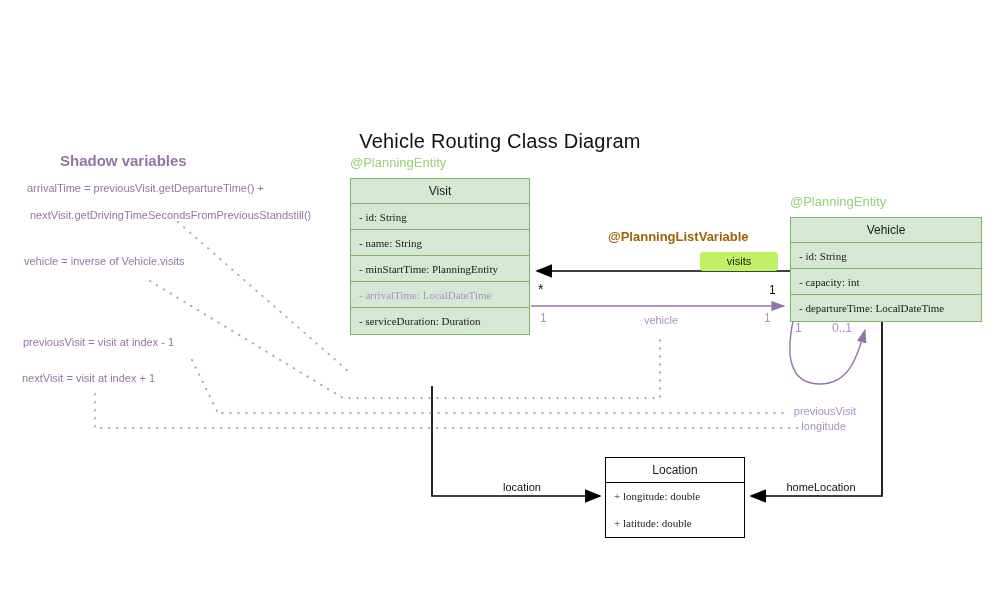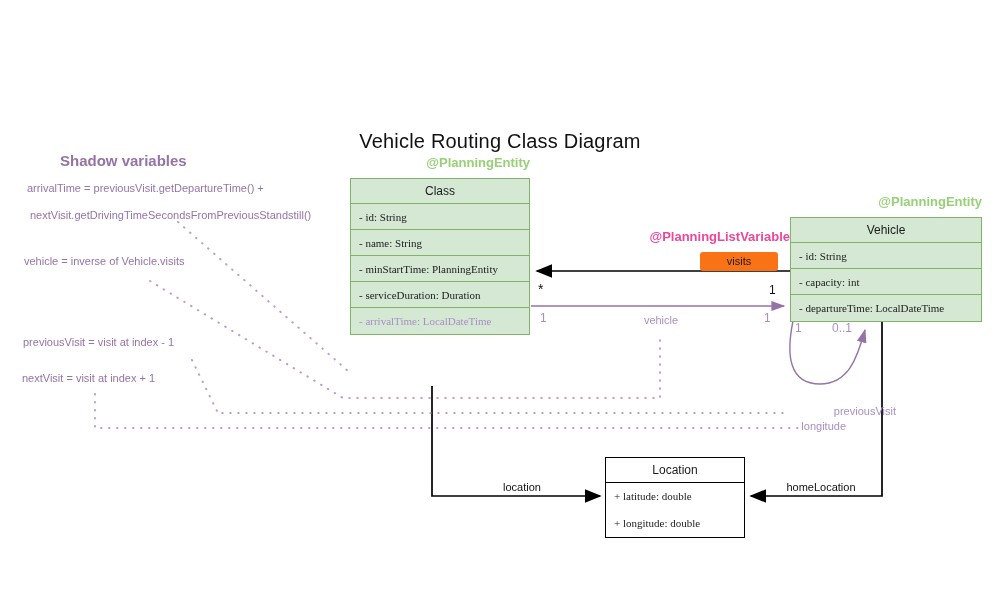--- a/index.html
+++ b/index.html
@@ -16,27 +16,27 @@
     left:60px;top:152px;width:240px;text-align:left;
     font-size:15px;font-weight:bold;color:#9673a6;
   }
   .formula{font-size:11px;color:#9673a6;white-space:nowrap;}
   #formula-0{left:27px;top:182px;}
   #formula-1{left:30px;top:209px;}
   #formula-2{left:24px;top:255px;}
   #formula-3{left:23px;top:336px;}
   #formula-4{left:22px;top:372px;}
   .entity-annotation{
-    font-size:13px;font-weight:bold;color:#97d077;text-align:right;white-space:nowrap;
+    font-size:13px;font-weight:normal;color:#97d077;text-align:left;white-space:nowrap;
   }
   #visit-annotation{left:350px;top:155px;width:180px;}
   #vehicle-annotation{left:790px;top:194px;width:192px;}
   .listvar-annotation{
-    left:608px;top:229px;width:182px;text-align:right;
-    font-size:13px;font-weight:bold;color:#ec4899;white-space:nowrap;
+    left:608px;top:229px;width:182px;text-align:left;
+    font-size:13px;font-weight:bold;color:#a16207;white-space:nowrap;
   }
   .uml-class{
     background:#d5e8d4;border:1px solid #82b366;box-sizing:border-box;
     font-size:11px;color:#1a1a1a;
   }
   .uml-class .uml-header{
     height:25px;line-height:25px;text-align:center;font-size:12px;
     border-bottom:1px solid #82b366;box-sizing:border-box;
   }
   .uml-class .uml-row{
@@ -45,36 +45,36 @@
   }
   .uml-class .uml-row:last-child{border-bottom:none;}
   #visit-class{left:350px;top:178px;width:180px;}
   #vehicle-class{left:790px;top:217px;width:192px;}
   #location-class{left:605px;top:457px;width:140px;background:#ffffff;border:1px solid #000000;}
   #location-class .uml-header{border-bottom:1px solid #000000;}
   #location-class .uml-row{height:27px;line-height:27px;border-bottom:none;}
   .shadow-attr{color:#a98fc4;}
   .visits-badge{
     left:700px;top:252px;width:78px;height:19px;line-height:19px;
-    background:#f97316;border-radius:3px;text-align:center;
+    background:#bef264;border-radius:3px;text-align:center;
     font-size:11px;color:#1a1a1a;
   }
   .mult{font-size:12px;white-space:nowrap;}
   .mult-black{color:#111111;}
   .mult-purple{color:#a98fc4;}
   .edge-label-black{font-size:11px;color:#111111;white-space:nowrap;text-align:center;}
   .edge-label-purple{font-size:11px;color:#a98fc4;white-space:nowrap;}
   #star-label{left:538px;top:281px;font-size:14px;}
   #one-visits{left:769px;top:283px;}
   #one-vehicle-left{left:540px;top:311px;}
   #vehicle-edge-label{left:630px;top:314px;width:62px;text-align:center;}
   #one-vehicle-right{left:764px;top:311px;}
   #one-loop{left:795px;top:321px;}
   #zeroone-loop{left:832px;top:321px;}
-  #previousvisit-label{left:800px;top:405px;width:96px;text-align:right;}
+  #previousvisit-label{left:760px;top:405px;width:96px;text-align:right;}
   #nextvisit-label{left:760px;top:420px;width:86px;text-align:right;}
   #location-edge-label{left:472px;top:481px;width:100px;}
   #homelocation-edge-label{left:771px;top:481px;width:100px;}
   svg{position:absolute;left:0;top:0;}
 </style>
 </head>
 <body>
 
 <div id="canvas">
 
@@ -113,39 +113,39 @@
   <div id="formula-1" class="abs formula">nextVisit.getDrivingTimeSecondsFromPreviousStandstill()</div>
   <div id="formula-2" class="abs formula">vehicle = inverse of Vehicle.visits</div>
   <div id="formula-3" class="abs formula">previousVisit = visit at index - 1</div>
   <div id="formula-4" class="abs formula">nextVisit = visit at index + 1</div>
 
   <div id="visit-annotation" class="abs entity-annotation">@PlanningEntity</div>
   <div id="vehicle-annotation" class="abs entity-annotation">@PlanningEntity</div>
   <div class="abs listvar-annotation">@PlanningListVariable</div>
 
   <div id="visit-class" class="abs uml-class">
-    <div class="uml-header">Class</div>
+    <div class="uml-header">Visit</div>
     <div class="uml-row">- id: String</div>
     <div class="uml-row">- name: String</div>
     <div class="uml-row">- minStartTime: PlanningEntity</div>
+    <div class="uml-row shadow-attr">- arrivalTime: LocalDateTime</div>
     <div class="uml-row">- serviceDuration: Duration</div>
-    <div class="uml-row shadow-attr">- arrivalTime: LocalDateTime</div>
   </div>
 
   <div id="vehicle-class" class="abs uml-class">
     <div class="uml-header">Vehicle</div>
     <div class="uml-row">- id: String</div>
     <div class="uml-row">- capacity: int</div>
     <div class="uml-row">- departureTime: LocalDateTime</div>
   </div>
 
   <div id="location-class" class="abs uml-class">
     <div class="uml-header">Location</div>
+    <div class="uml-row">+ longitude: double</div>
     <div class="uml-row">+ latitude: double</div>
-    <div class="uml-row">+ longitude: double</div>
   </div>
 
   <div class="abs visits-badge">visits</div>
 
   <div id="star-label" class="abs mult mult-black">*</div>
   <div id="one-visits" class="abs mult mult-black">1</div>
   <div id="one-vehicle-left" class="abs mult mult-purple">1</div>
   <div id="vehicle-edge-label" class="abs edge-label-purple">vehicle</div>
   <div id="one-vehicle-right" class="abs mult mult-purple">1</div>
   <div id="one-loop" class="abs mult mult-purple">1</div>

